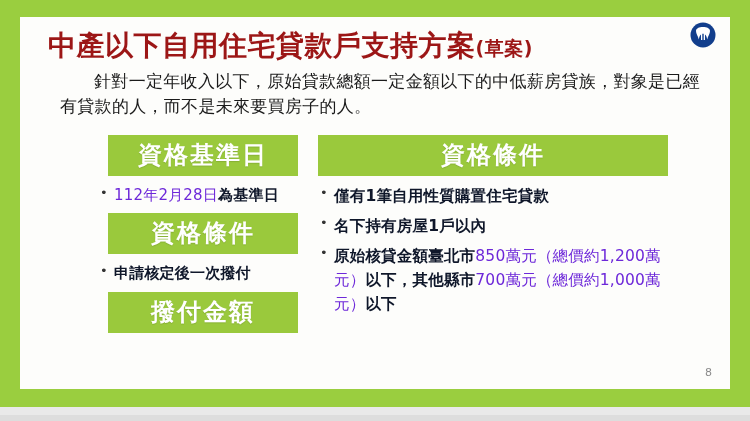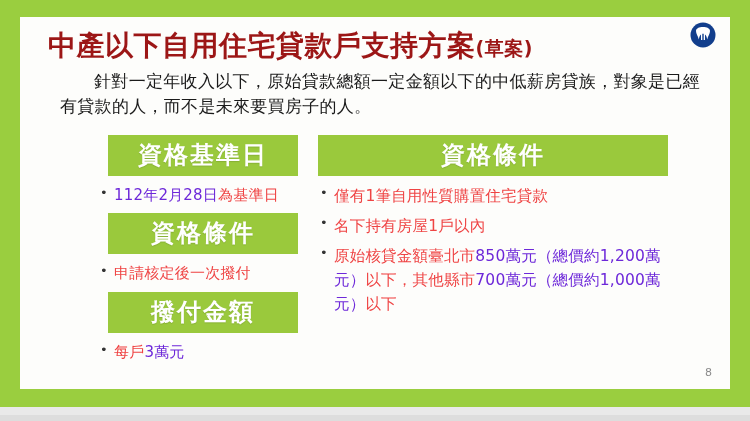--- a/index.html
+++ b/index.html
@@ -76,21 +76,21 @@
     margin-bottom:6px;
     letter-spacing:0.2px;
   }
   ul.bullets > li::before{
     content:"\2022";
     position:absolute; left:2px; top:-1px;
     font-size:13px; color:#333;
   }
   #col-left ul.bullets > li{ font-size:15px; }
   .red{ color:#6d28d9; }
-  .dark{ color:#ef4444; }
+  .dark{ color:#0f172a;font-weight:bold; }
 
   .gap-lg{ margin-top:22px; }
 
   
   #page-number{
     position:absolute; right:18px; bottom:10px;
     font-size:11px; color:#8a8a8a;
   }
 </style>
 </head>
@@ -115,23 +115,20 @@
     <div class="col" id="col-left">
         <div class="section-header">資格基準日</div>
         <ul class="bullets">
           <li><span class="red">112年2月28日</span><span class="dark">為基準日</span></li>
         </ul>
         <div class="section-header gap-lg">資格條件</div>
         <ul class="bullets">
           <li><span class="dark">申請核定後一次撥付</span></li>
         </ul>
         <div class="section-header gap-lg">撥付金額</div>
-        <ul class="bullets">
-          <li><span class="dark">每戶</span><span class="red">3萬元</span></li>
-        </ul>
       </div>
     <div class="col" id="col-right">
         <div class="section-header">資格條件</div>
         <ul class="bullets">
           <li><span class="dark">僅有1筆自用性質購置住宅貸款</span></li>
           <li><span class="dark">名下持有房屋1戶以內</span></li>
           <li><span class="dark">原始核貸金額臺北市</span><span class="red">850萬元（總價約1,200萬元）</span><span class="dark">以下，其他縣市</span><span class="red">700萬元（總價約1,000萬元）</span><span class="dark">以下</span></li>
         </ul>
       </div>
 

